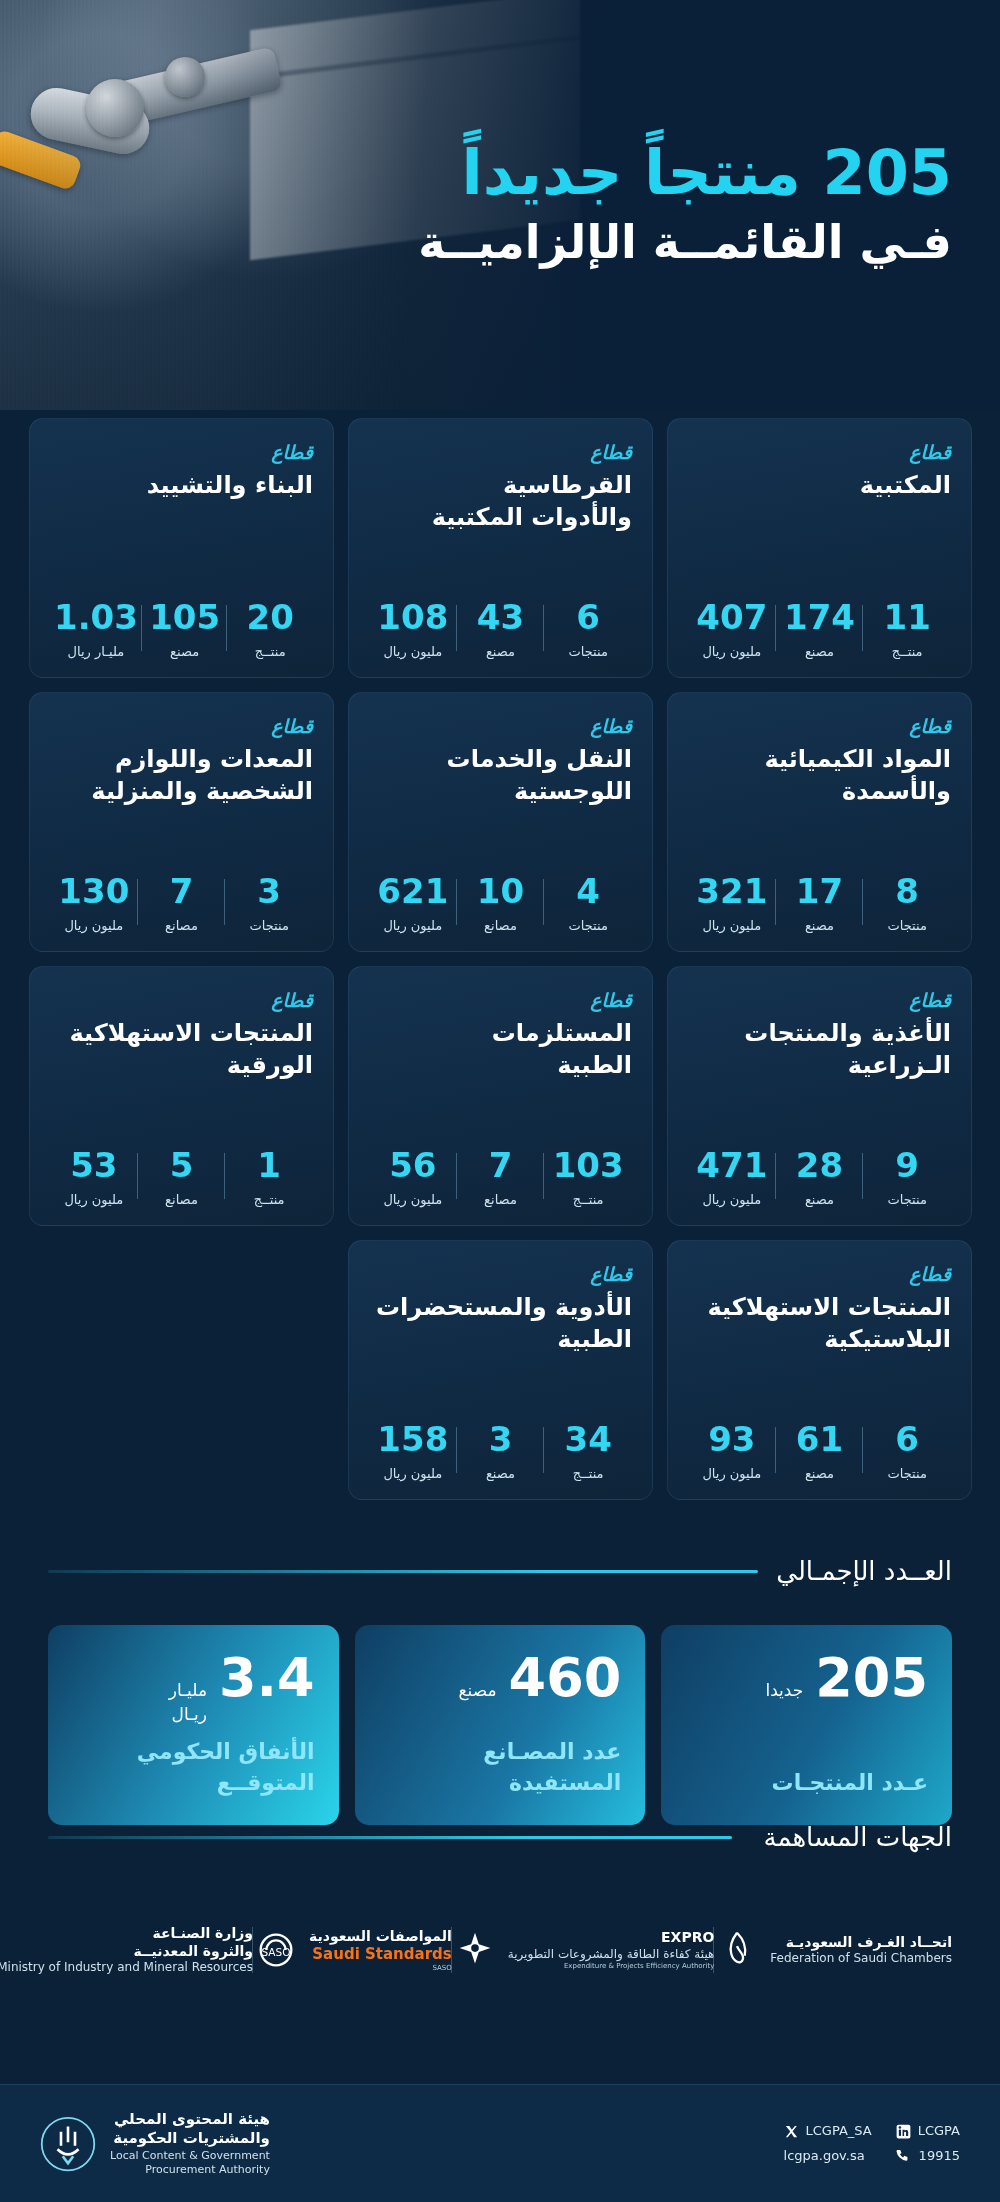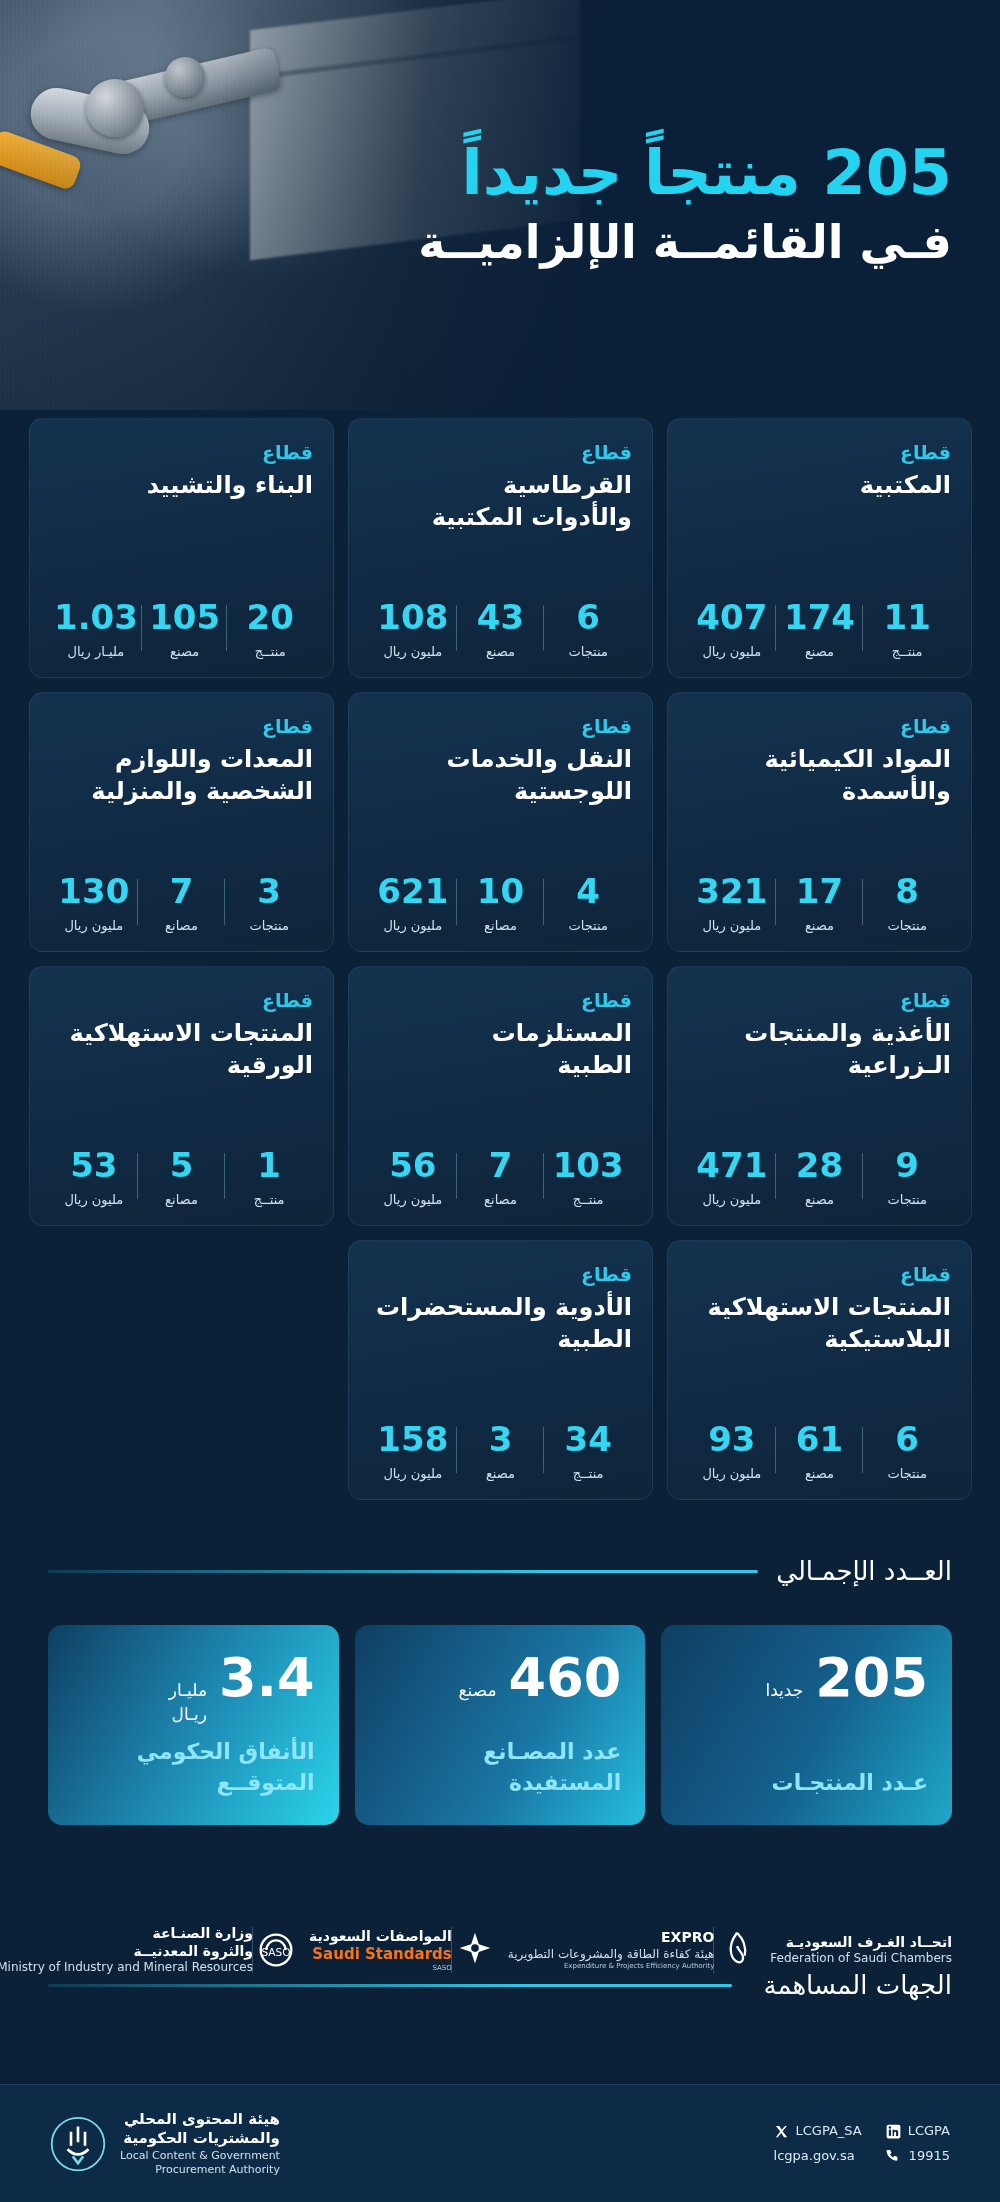--- a/index.html
+++ b/index.html
@@ -125,20 +125,21 @@
     display: flex;
     flex-direction: column;
   }
   .card.empty { background: none; border: none; }
   .card-kicker {
     color: #2fc8e8;
     font-size: 19px;
     font-weight: 600;
     text-align: right;
     margin-bottom: 6px;
+    font-style: italic;
   }
   .card-title {
     color: #ffffff;
     font-size: 24px;
     font-weight: 700;
     text-align: right;
     line-height: 1.35;
     min-height: 66px;
     letter-spacing: 0.5px;
   }
@@ -296,21 +297,21 @@
   .footer {
     position: absolute;
     left: 0; bottom: 0;
     width: 1000px; height: 118px;
     background: #0d2a46;
     border-top: 1px solid rgba(80,130,170,0.25);
     display: flex;
     flex-direction: row-reverse;
     align-items: center;
     justify-content: space-between;
-    padding: 0 50px;
+    padding: 0 40px;
     direction: rtl;
   }
   .brand {
     display: flex;
     flex-direction: row;
     align-items: center;
     gap: 14px;
   }
   .brand-text { text-align: right; line-height: 1.3; }
   .brand-ar { color: #ffffff; font-size: 15px; font-weight: 700; }
@@ -579,21 +580,21 @@
       </div>
       <div class="total-card t3">
         <div class="total-top">
           <div class="total-num">3.4</div>
           <div class="total-unit">مليـار<br>ريـال</div>
         </div>
         <div class="total-label">الأنفاق الحكومي<br>المتوقــع</div>
       </div>
     </div>
 
-  <div class="section-head" style="top:1970px;gap:31px;">
+  <div class="section-head" style="top:1822px;gap:31px;">
     <div class="title">الجهات المساهمة</div>
     <div class="rule"></div>
   </div>
 
   <div class="partners" id="partners-row">
       <div class="partner">
         <div class="p-text">
           <div class="p-ar">اتحــاد الغـرف السعوديـة</div>
           <div class="p-en">Federation of Saudi Chambers</div>
         </div>

